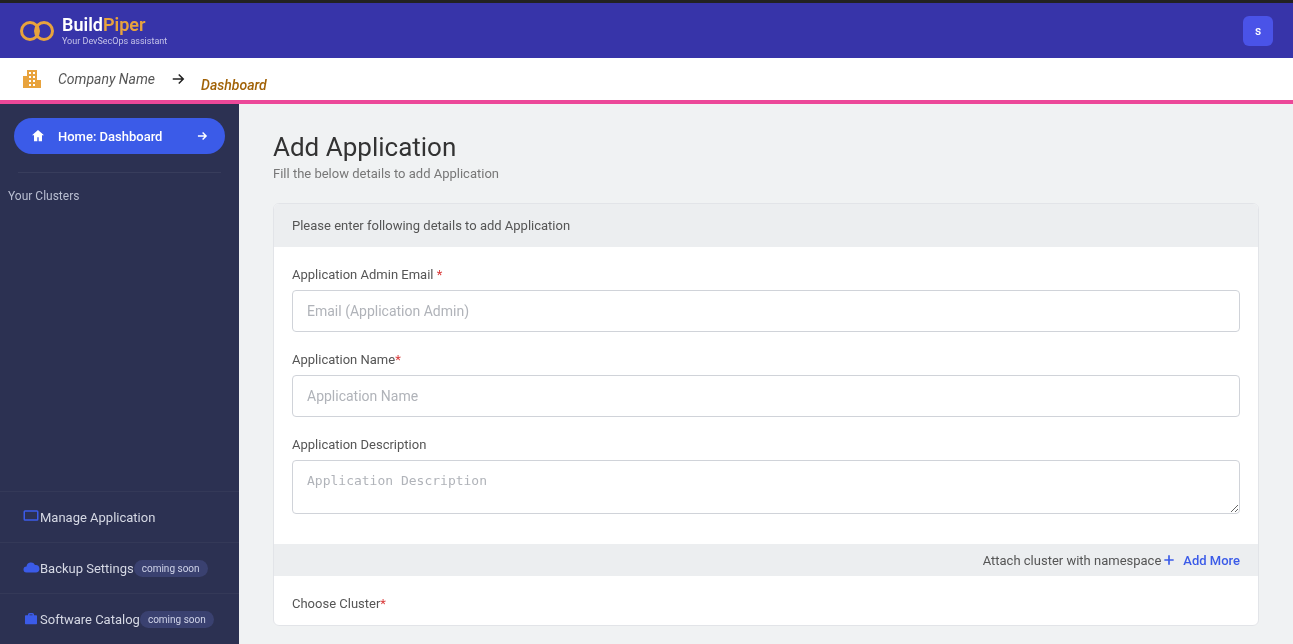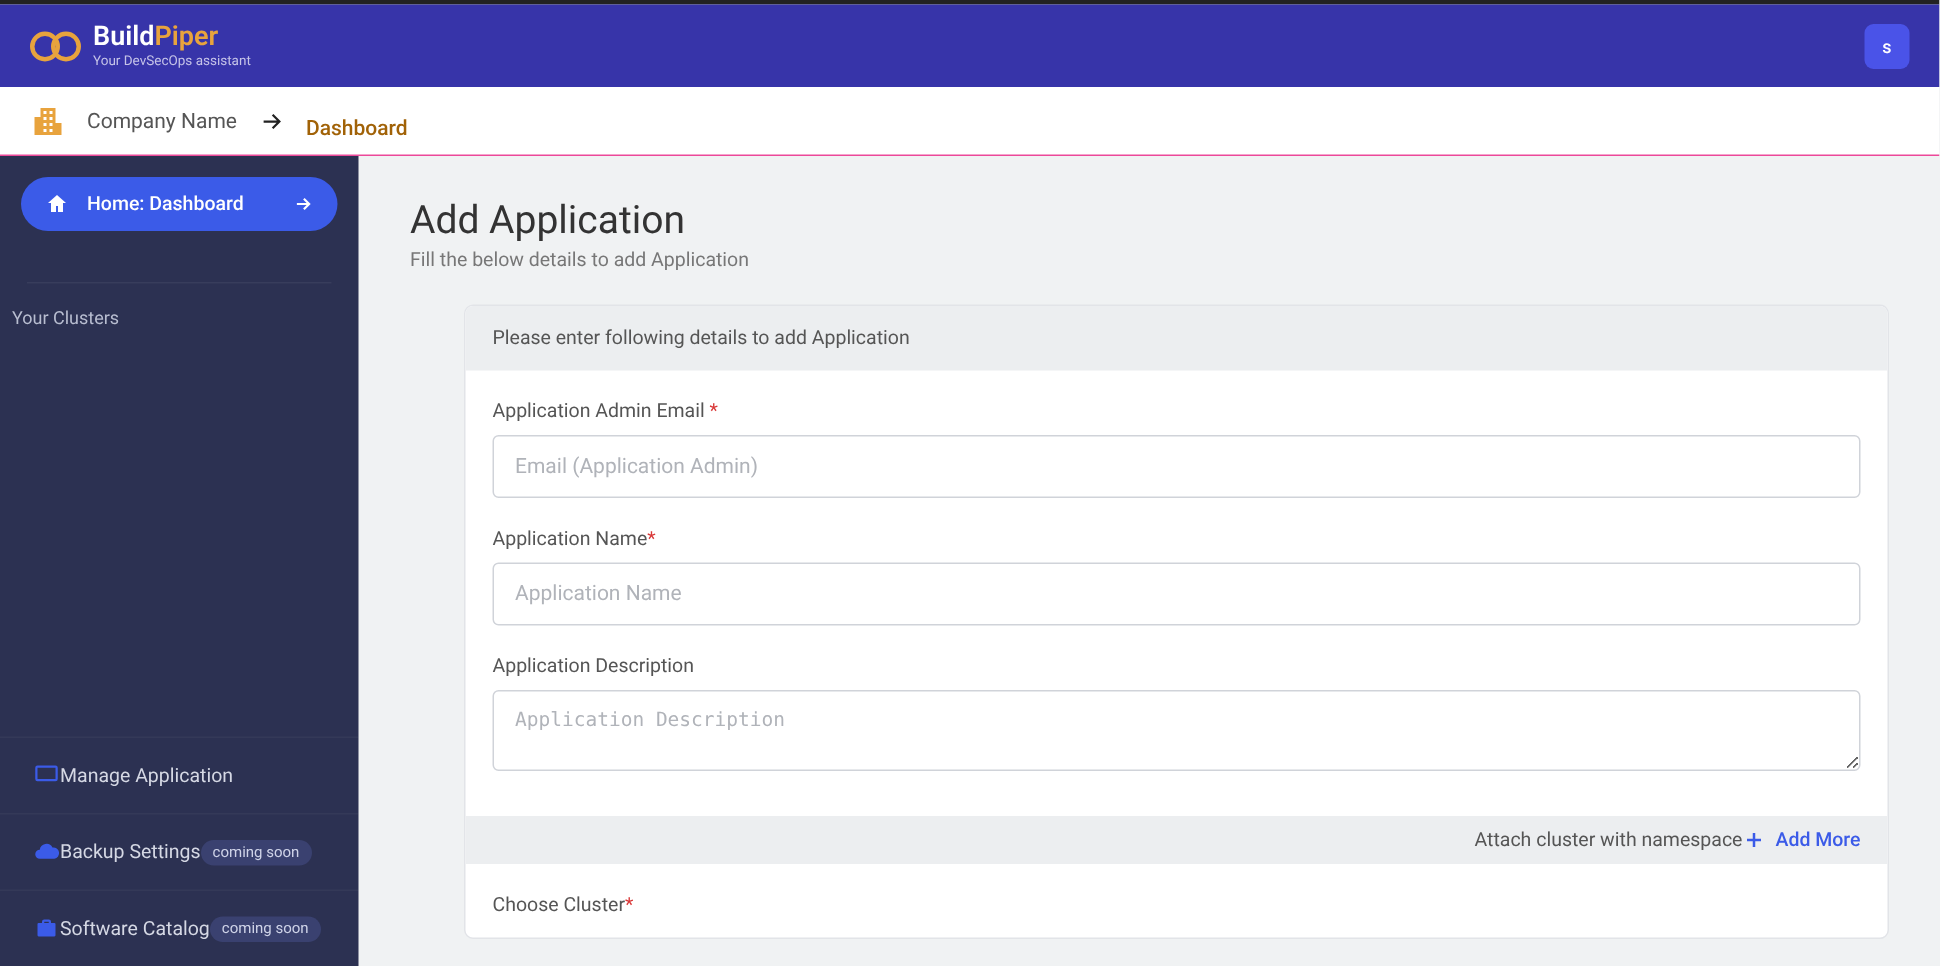--- a/index.html
+++ b/index.html
@@ -11,50 +11,50 @@
 .logo-rings { width: 34px; height: 20px; position: relative; }
 .ring { position: absolute; width: 20px; height: 20px; border: 3px solid #e8a33d; border-radius: 50%; }
 .ring.left { left: 0; }
 .ring.right { left: 14px; }
 .logo-text { display: flex; flex-direction: column; }
 .brand { font-size: 18px; font-weight: 600; color: #fff; line-height: 1; }
 .brand .accent { color: #e8a33d; }
 .tagline { font-size: 9px; color: #c5c3e8; margin-top: 2px; }
 .user-avatar { width: 30px; height: 30px; background: #4a53e8; border-radius: 6px; display: flex; align-items: center; justify-content: center; color: #fff; font-size: 12px; font-weight: 500; cursor: pointer; }
 
-.breadcrumb-bar { background: #fff; height: 46px; display: flex; align-items: center; padding: 0 20px; gap: 14px; border-bottom: 1px solid #ec4899; }
+.breadcrumb-bar { background: #fff; height: 46px; display: flex; align-items: center; padding: 0 20px; gap: 14px; border-bottom: 4px solid #ec4899; font-style: italic; }
 .company-icon { color: #e8a33d; }
 .bc-text { color: #555; font-size: 14px; }
 .bc-arrow { color: #222; }
 .bc-link { color: #a16207; font-size: 14px; font-weight: 500; cursor: pointer; margin-top: 11px; }
 
 .shell { display: flex; height: calc(644px - 3px - 55px - 46px); }
 .sidebar { width: 239px; background: #2c3152; color: #d5d8e4; display: flex; flex-direction: column; padding-top: 14px; }
-.home-pill { margin: 0 14px 28px; background: #3b5be8; border-radius: 20px; height: 36px; display: flex; align-items: center; padding: 0 16px; color: #fff; cursor: pointer; gap: 12px; justify-content: space-between; }
+.home-pill { margin: 0 14px 12px; background: #3b5be8; border-radius: 20px; height: 36px; display: flex; align-items: center; padding: 0 16px; color: #fff; cursor: pointer; gap: 12px; justify-content: space-between; }
 .home-pill .left { display: flex; align-items: center; gap: 12px; }
 .home-pill .label { font-size: 13px; font-weight: 500; }
 .divider { height: 1px; background: rgba(255,255,255,0.06); margin: 6px 18px 10px; }
 .section-title { font-size: 12px; padding: 6px 8px 10px; color: #b8bdd0; }
 .cluster-row { display: flex; align-items: center; justify-content: space-between; padding: 8px 22px 8px 22px; cursor: pointer; }
 .cluster-row .left { display: flex; align-items: center; gap: 14px; }
 .grid-icon { width: 16px; height: 16px; display: grid; grid-template-columns: repeat(3,3px); grid-template-rows: repeat(3,3px); gap: 2px; }
 .grid-icon span { background: #4a6bf0; border-radius: 1px; }
 .cluster-label { font-size: 13px; color: #d5d8e4; }
 .chevron { color: #8a8fa8; }
 
 .sidebar-spacer { flex: 1; }
 .nav-item { display: flex; align-items: center; gap: 0; padding: 16px 22px; border-top: 1px solid rgba(255,255,255,0.04); cursor: pointer; font-size: 13px; }
 .nav-item .icon { color: #3b5be8; width: 18px; display: flex; justify-content: center; }
 .badge { background: #3a4170; color: #cfd3e8; font-size: 10px; padding: 3px 8px; border-radius: 12px; }
 
 .main { flex: 1; overflow-y: auto; padding: 28px 34px; }
 .page-title { font-size: 26px; font-weight: 400; color: #333; }
 .page-sub { font-size: 13px; color: #777; margin-top: 4px; margin-bottom: 22px; }
 
-.card { background: #fff; border: 1px solid #e2e4e8; border-radius: 6px; overflow: hidden; margin-left: 36px; }
+.card { background: #fff; border: 1px solid #e2e4e8; border-radius: 6px; overflow: hidden; }
 .card-head { background: #eceef0; padding: 14px 18px; font-size: 13px; color: #555; }
 .card-body { padding: 20px 18px 6px; }
 .field { margin-bottom: 20px; }
 .field-label { font-size: 13px; color: #555; margin-bottom: 8px; display: block; }
 .req { color: #d93838; }
 .input, .textarea { width: 100%; border: 1px solid #d0d3d9; border-radius: 4px; padding: 12px 14px; font-size: 14px; color: #333; font-family: inherit; }
 .input::placeholder, .textarea::placeholder { color: #b0b3b9; }
 .textarea { resize: vertical; height: 54px; font-family: ui-monospace, Menlo, monospace; font-size: 13px; }
 
 .section-divider { background: #eceef0; padding: 8px 18px; display: flex; justify-content: flex-end; align-items: center; font-size: 13px; color: #555; }

